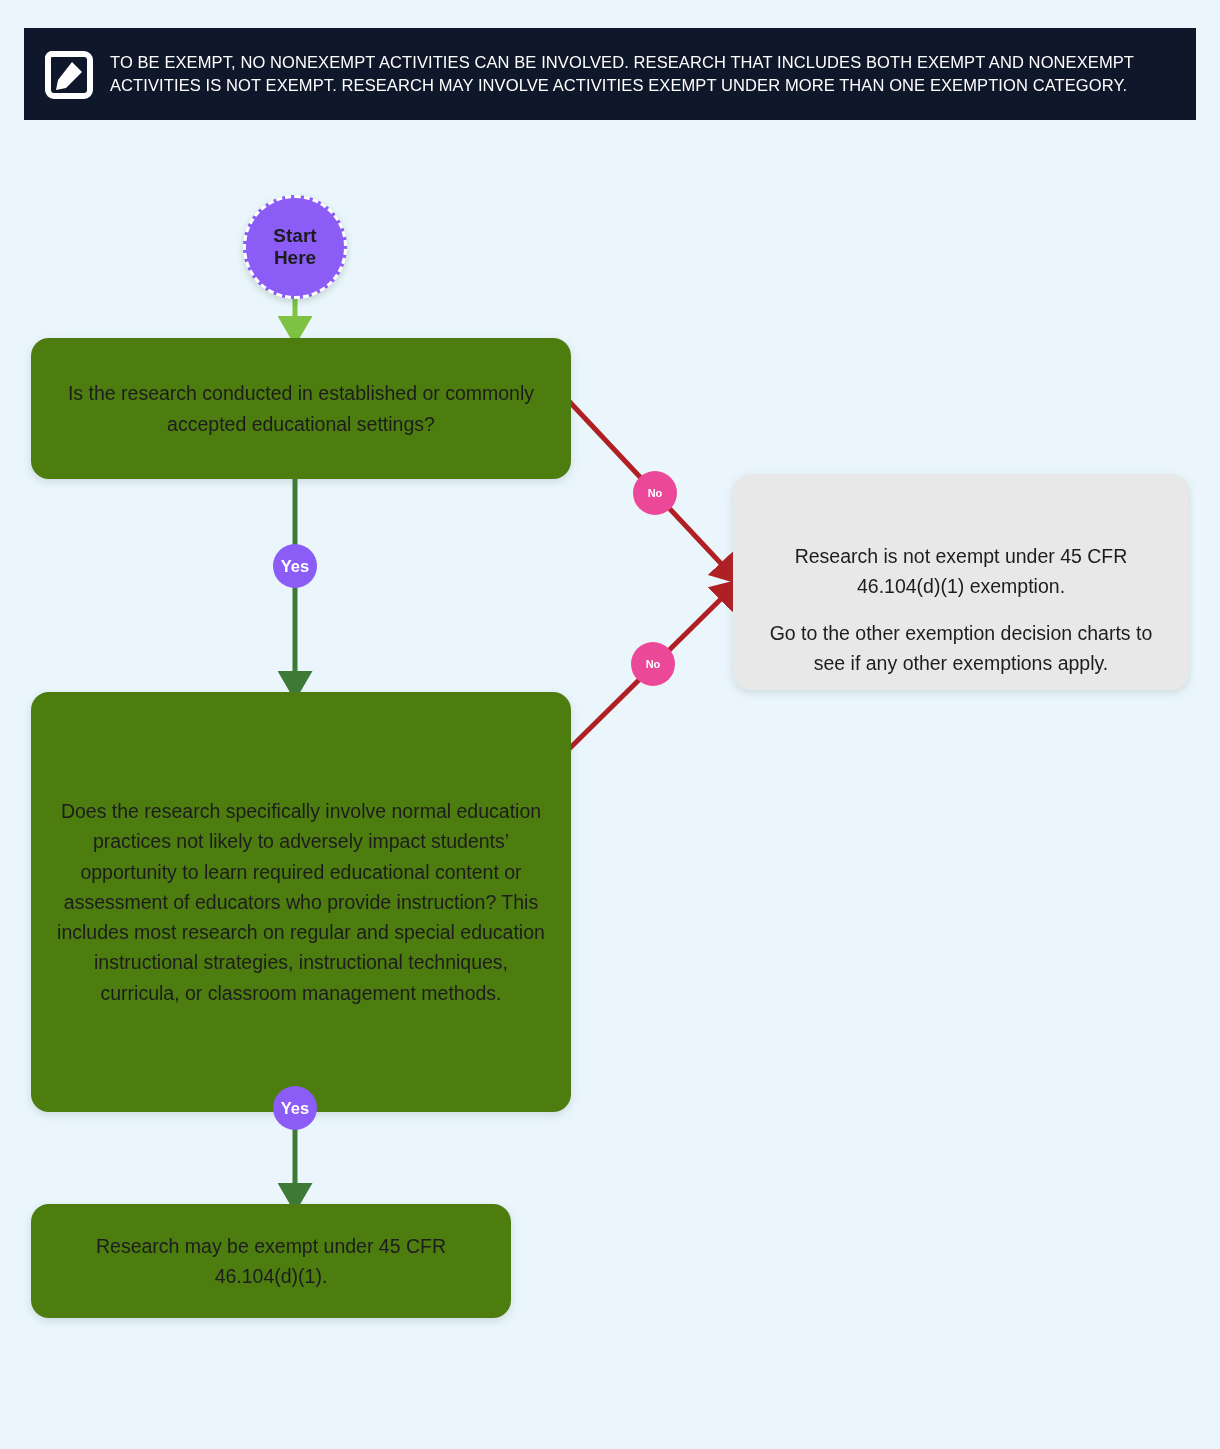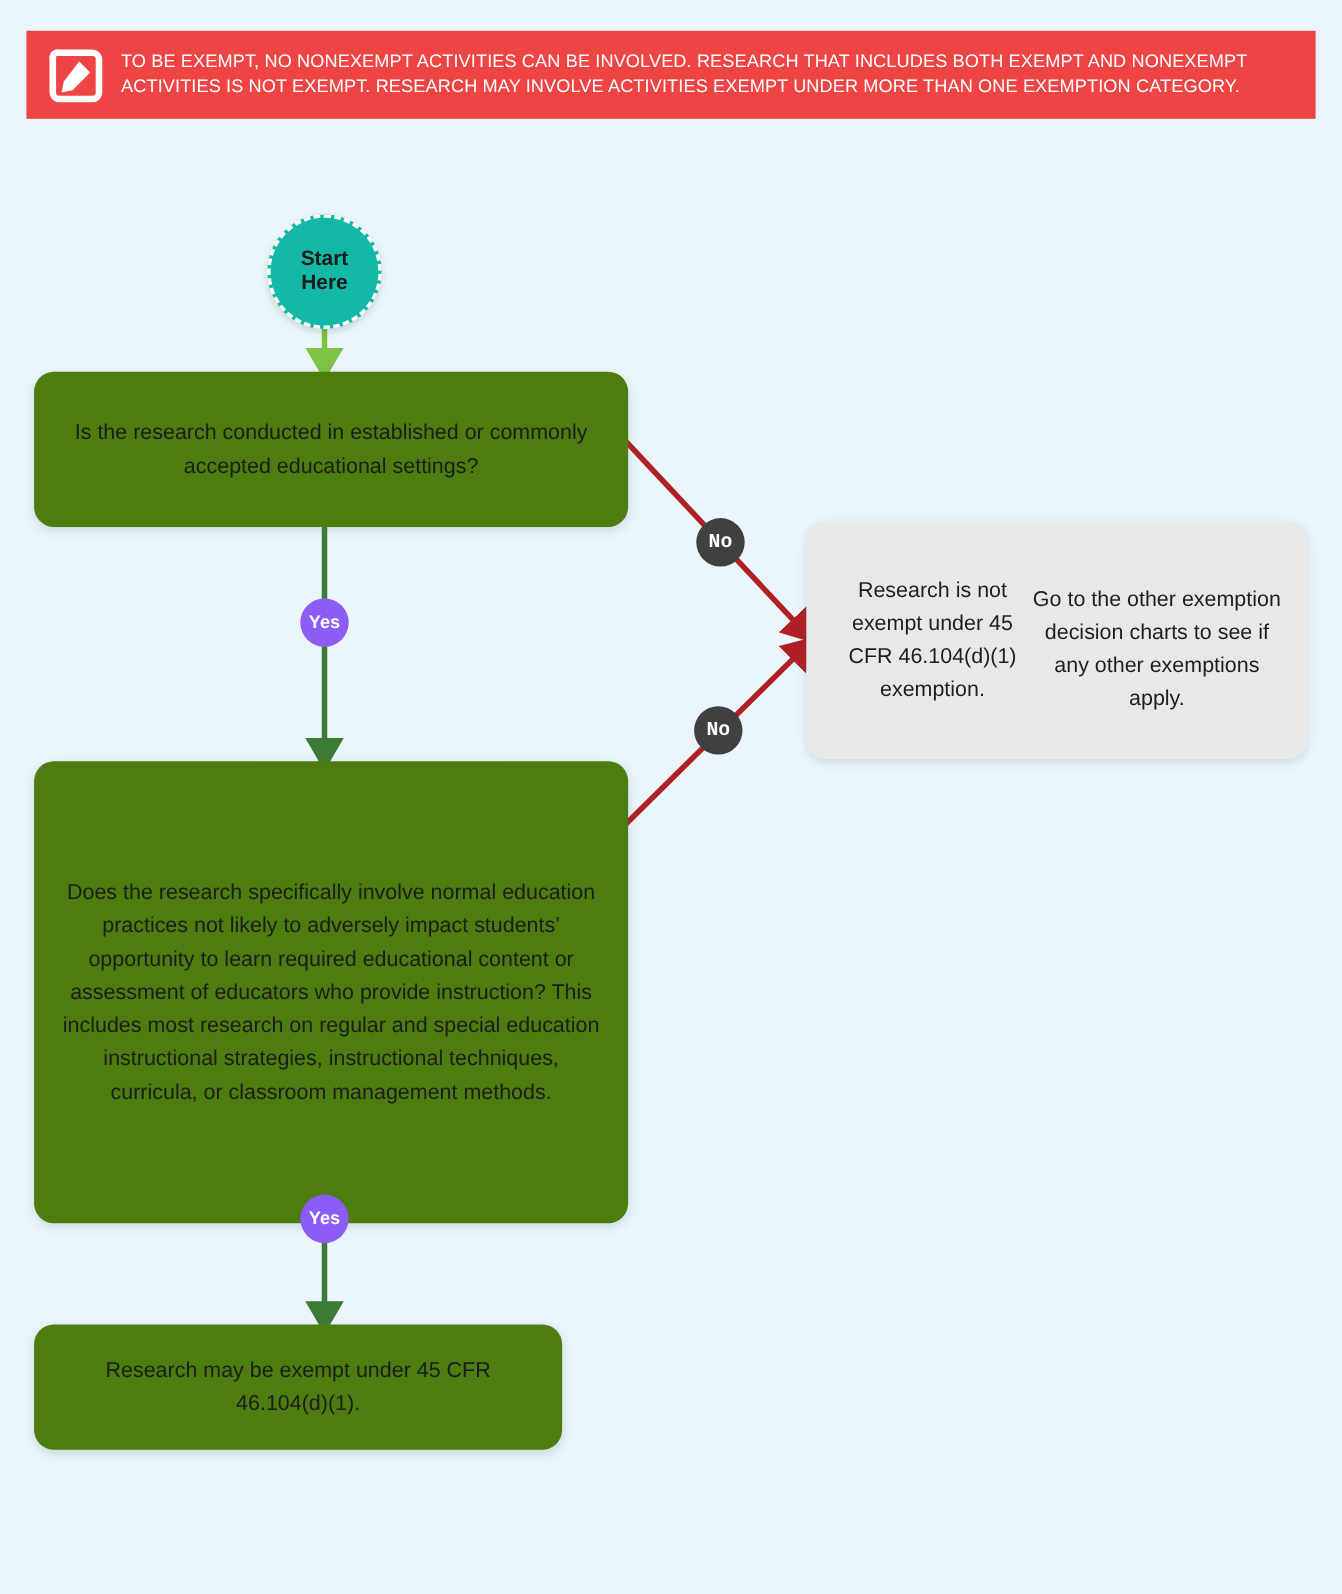--- a/index.html
+++ b/index.html
@@ -14,22 +14,22 @@
     position: relative;
     overflow: hidden;
   }
 
   
   #banner {
     position: absolute;
     left: 24px;
     top: 28px;
     width: 1172px;
-    height: 80px;
-    background: #ef4444;
+    height: 92px;
+    background: #0f172a;
     display: flex;
     align-items: center;
     box-sizing: border-box;
     padding: 0 14px 0 18px;
   }
   #banner-icon {
     flex: 0 0 auto;
     width: 52px;
     height: 52px;
     margin-right: 16px;
@@ -54,21 +54,21 @@
   }
 
   
   #start-here {
     position: absolute;
     left: 243px;
     top: 195px;
     width: 104px;
     height: 104px;
     border-radius: 50%;
-    background: #14b8a6;
+    background: #8b5cf6;
     border: 3px dashed #ffffff;
     box-sizing: border-box;
     display: flex;
     flex-direction: column;
     align-items: center;
     justify-content: center;
     color: #1c1c1c;
     font-weight: bold;
     font-size: 19px;
     line-height: 1.16;
@@ -98,45 +98,44 @@
   .node-box p {
     margin: 0;
   }
   .node-box p + p {
     margin-top: 16px;
   }
 
   #q1 { left: 31px;  top: 338px;  width: 540px; height: 141px; }
   #q2 { left: 31px;  top: 692px;  width: 540px; height: 420px; }
   #result-exempt { left: 31px; top: 1204px; width: 480px; height: 114px; }
-  #result-not-exempt { left: 733px; top: 474px; width: 456px; height: 216px; flex-direction: row; justify-content: flex-end; }
+  #result-not-exempt { left: 733px; top: 474px; width: 456px; height: 216px; flex-direction: column; justify-content: flex-end; }
 
   
   .badge {
     position: absolute;
     border-radius: 50%;
     display: flex;
     align-items: center;
     justify-content: center;
     color: #ffffff;
     font-weight: bold;
     font-family: "Liberation Sans", sans-serif;
   }
   .badge.yes {
     background: #8b5cf6;
     width: 44px;
     height: 44px;
     font-size: 16.5px;
   }
   .badge.no {
-    background: #404040;
+    background: #ec4899;
     width: 44px;
     height: 44px;
-    font-size: 18px;
-    font-family: Liberation Mono, monospace;
+    font-size: 11px;
   }
   #badge-yes-1 { left: 273px; top: 544px; }
   #badge-yes-2 { left: 273px; top: 1086px; }
   #badge-no-1  { left: 633px; top: 471px; }
   #badge-no-2  { left: 631px; top: 642px; }
 </style>
 </head>
 <body>
 
 <div id="banner">

